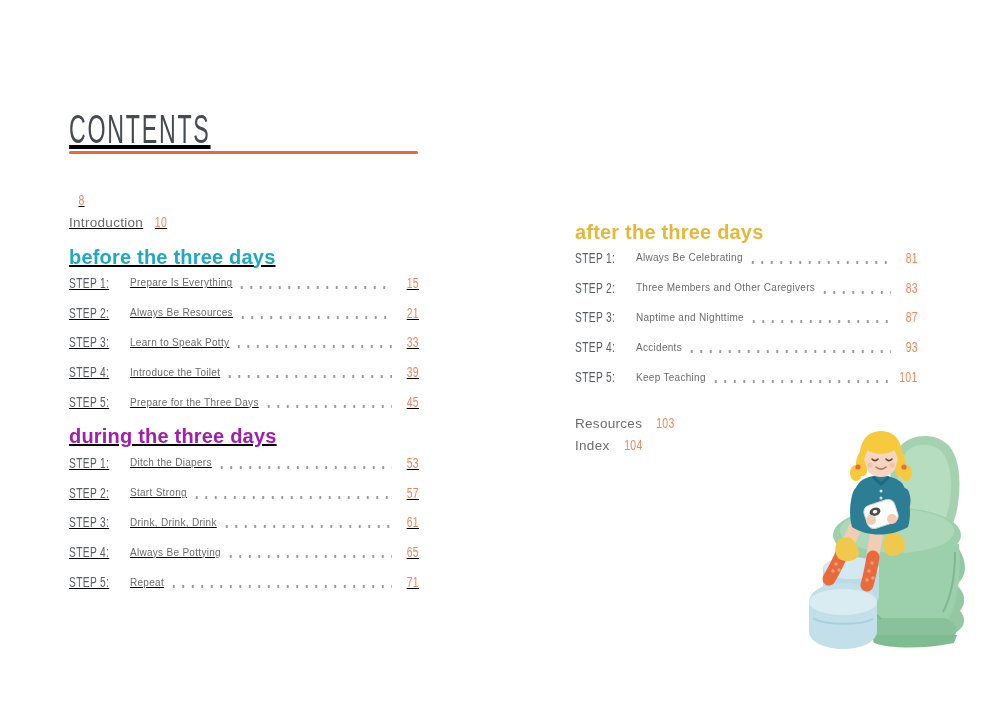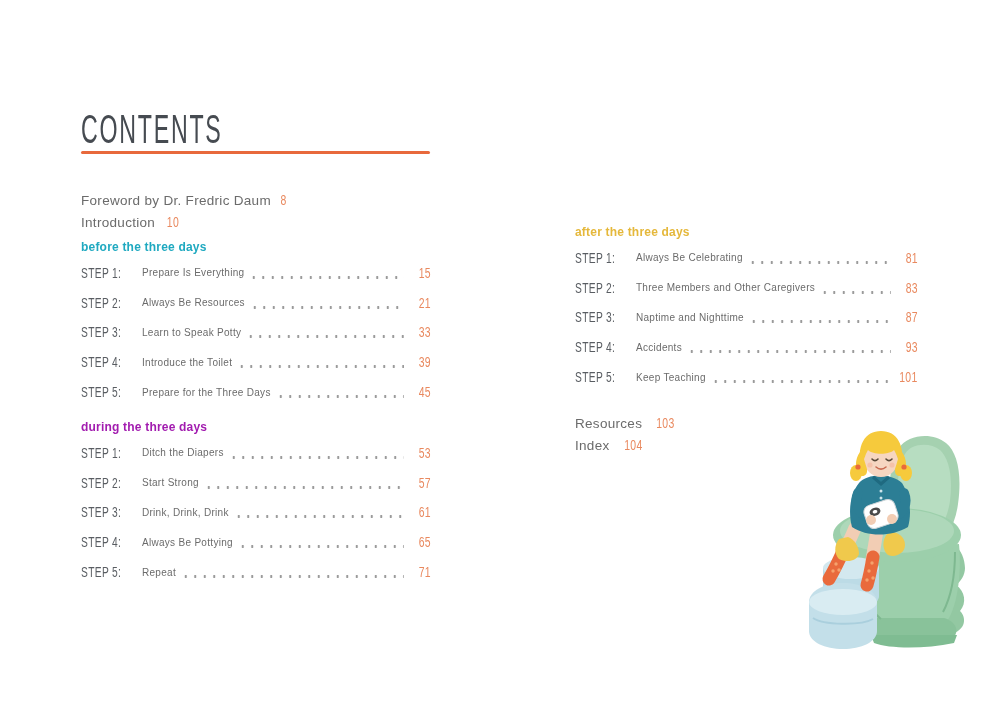--- a/index.html
+++ b/index.html
@@ -6,21 +6,21 @@
   html, body { width: 1000px; height: 709px; background: #ffffff; overflow: hidden; }
   body { font-family: "Liberation Sans", sans-serif; }
 
   .page {
     position: relative;
     width: 1000px; height: 709px;
     background: #ffffff;
   }
 
   
-  .col-left  { position: absolute; left: 81px;  top: 110px; width: 350px; }
+  .col-left  { position: absolute; left: 69px;  top: 110px; width: 350px; text-decoration: underline; }
   .col-right { position: absolute; left: 575px; top: 221px; width: 343px; }
 
   
   .title {
     font-size: 40px;
     font-weight: 400;
     color: #464b51;
     letter-spacing: 3px;
     transform: scaleX(0.58);
     transform-origin: left bottom;
@@ -40,30 +40,30 @@
     display: flex; align-items: baseline;
     height: 22px;
     font-size: 13.5px;
     color: #6b6b6b;
     letter-spacing: 0.3px;
   }
   .fm-row .pg-num { margin-left: 7px; }
 
   
   .sec-heading {
-    font-size: 12px;
+    font-size: 20px;
     font-weight: bold;
     letter-spacing: 0.2px;
     height: 22px;
     display: flex; align-items: center;
   }
   .sec-teal   { color: #1fa9c0; }
   .sec-orange { color: #a21caf; }
   .sec-gold   { color: #e5b83b; }
-  .mt-sec1 { margin-top: 0; }
+  .mt-sec1 { margin-top: 10px; }
   .mt-sec2 { margin-top: 9px; }
 
   
   .toc-row {
     display: flex; align-items: center;
     height: 29.8px;
     justify-content: flex-end;
   }
   .step-label {
     flex: 0 0 47px;
@@ -115,21 +115,20 @@
 
 <div class="page">
 
   <div class="col-left">
 
     <div class="title">CONTENTS</div>
     <div class="title-rule"></div>
 
     <div class="fm-block">
       <div class="fm-row">
-        <span>Foreword by Dr. Fredric Daum</span>
         <span class="pg-num">8</span>
       </div>
       <div class="fm-row">
         <span>Introduction</span>
         <span class="pg-num">10</span>
       </div>
     </div>
 
     <div class="sec-heading sec-teal mt-sec1">before the three days</div>
 

